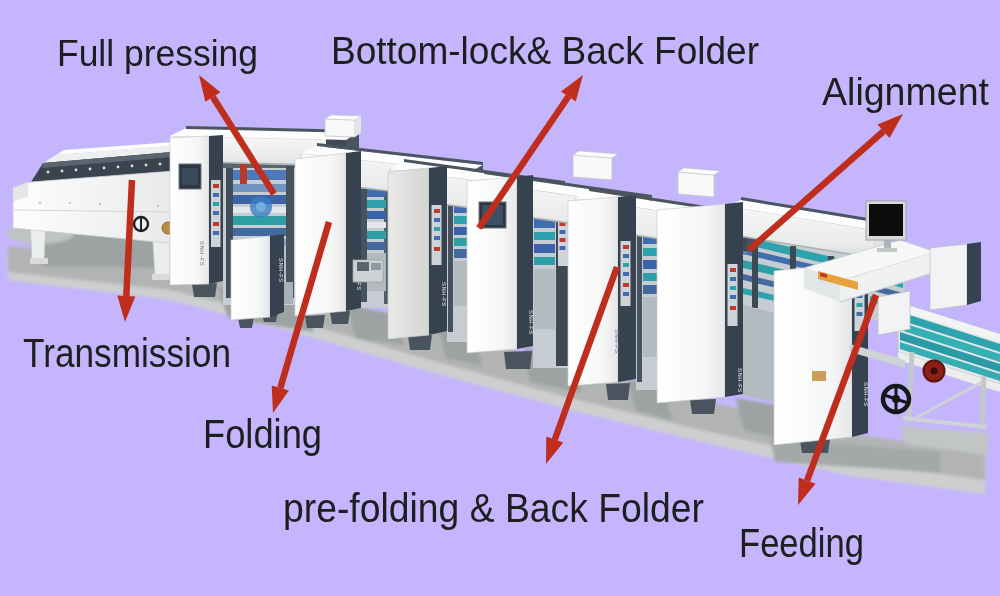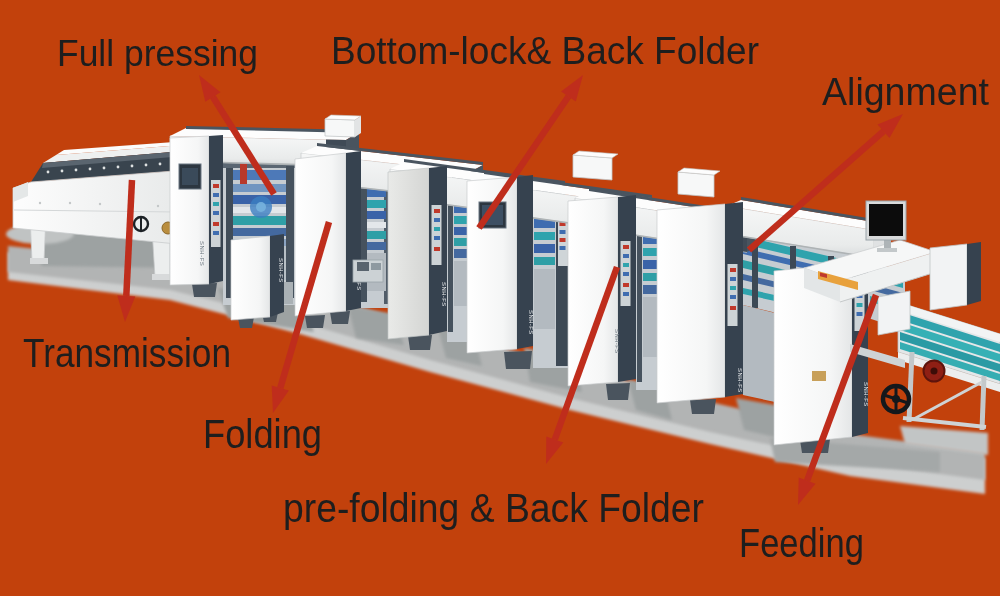--- a/index.html
+++ b/index.html
@@ -1,16 +1,16 @@
 <!DOCTYPE html>
 <html><head>
 <meta charset="utf-8">
 <style>
   html,body{margin:0;padding:0;background:#ffffff;}
-  #stage{position:relative;width:1000px;height:596px;overflow:hidden;background:#c2410c;
+  #stage{position:relative;width:1000px;height:596px;overflow:hidden;background:#c4b5fd;
          font-family:"Liberation Sans", sans-serif;}
 </style>
 </head>
 <body>
 <div id="stage">
 <svg width="1000" height="596" viewBox="0 0 1000 596">
 <defs>
   <linearGradient id="face" x1="0" y1="0" x2="1" y2="0">
     <stop offset="0" stop-color="#ffffff"></stop>
     <stop offset="0.72" stop-color="#f5f6f6"></stop>

